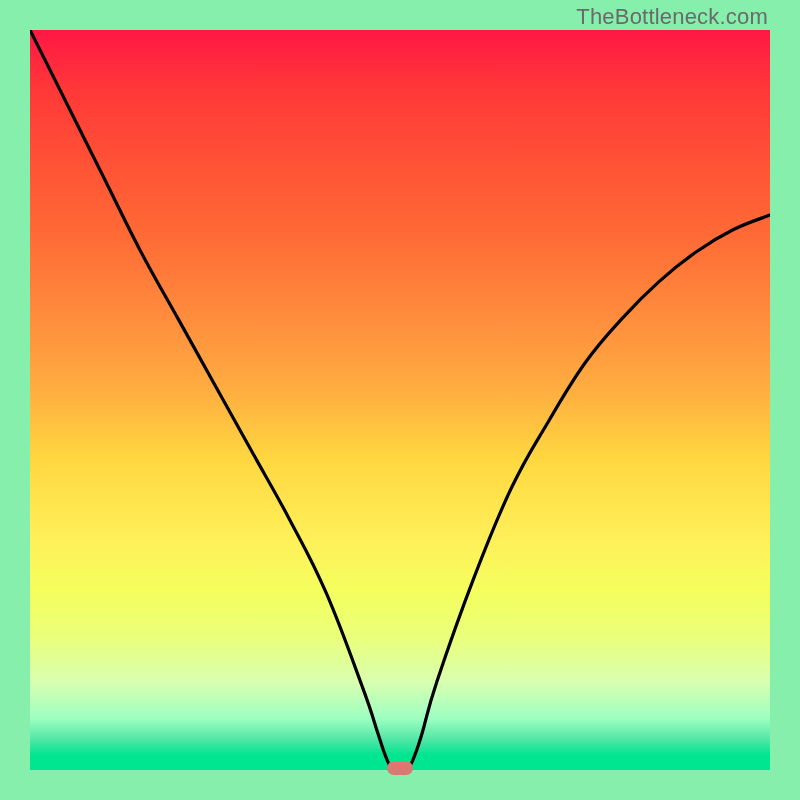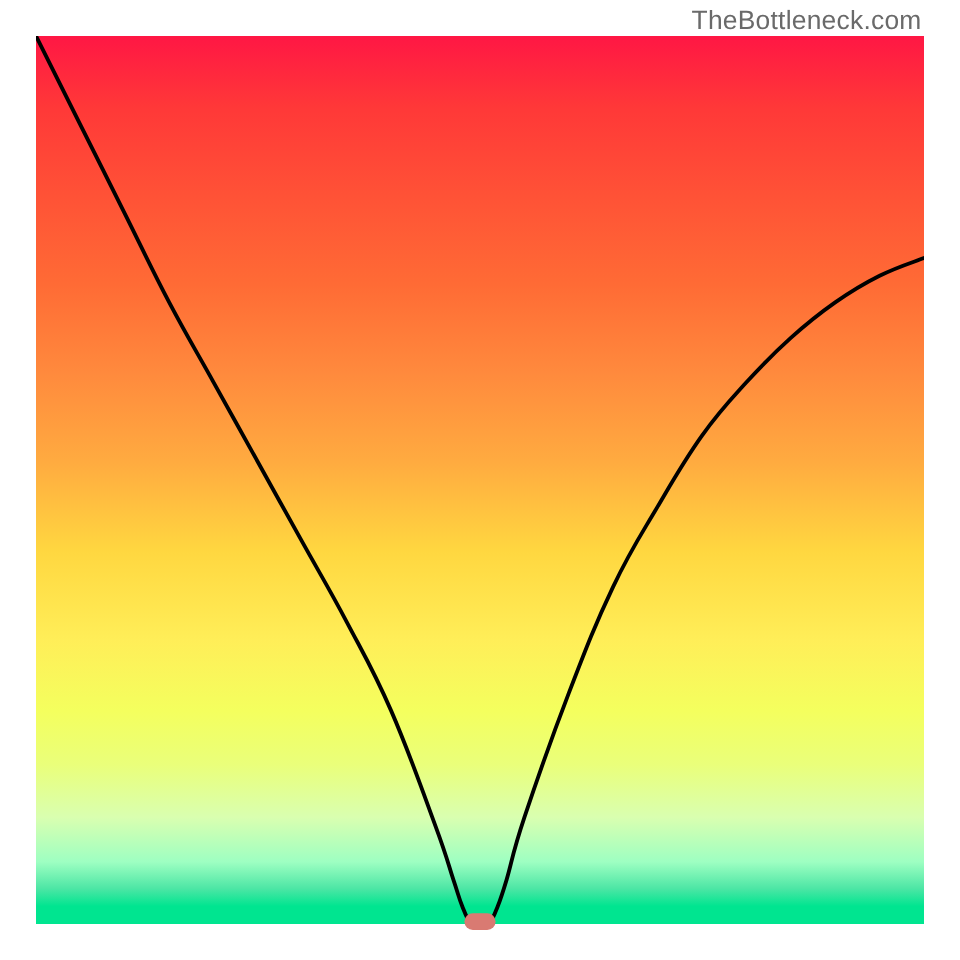--- a/index.html
+++ b/index.html
@@ -9,21 +9,21 @@
     background: #000;
     position: relative;
     overflow: hidden;
     font-family: Arial, sans-serif;
   }
   .frame {
     position: absolute;
     top: 0; left: 0;
     width: 800px;
     height: 800px;
-    background: #ffffff;
+    background: #86efac;
   }
   .plot-area {
     position: absolute;
     top: 30px;
     left: 30px;
     width: 740px;
     height: 740px;
     background: linear-gradient(to bottom,
       #ff1744 0%,
       #ff3838 8%,

